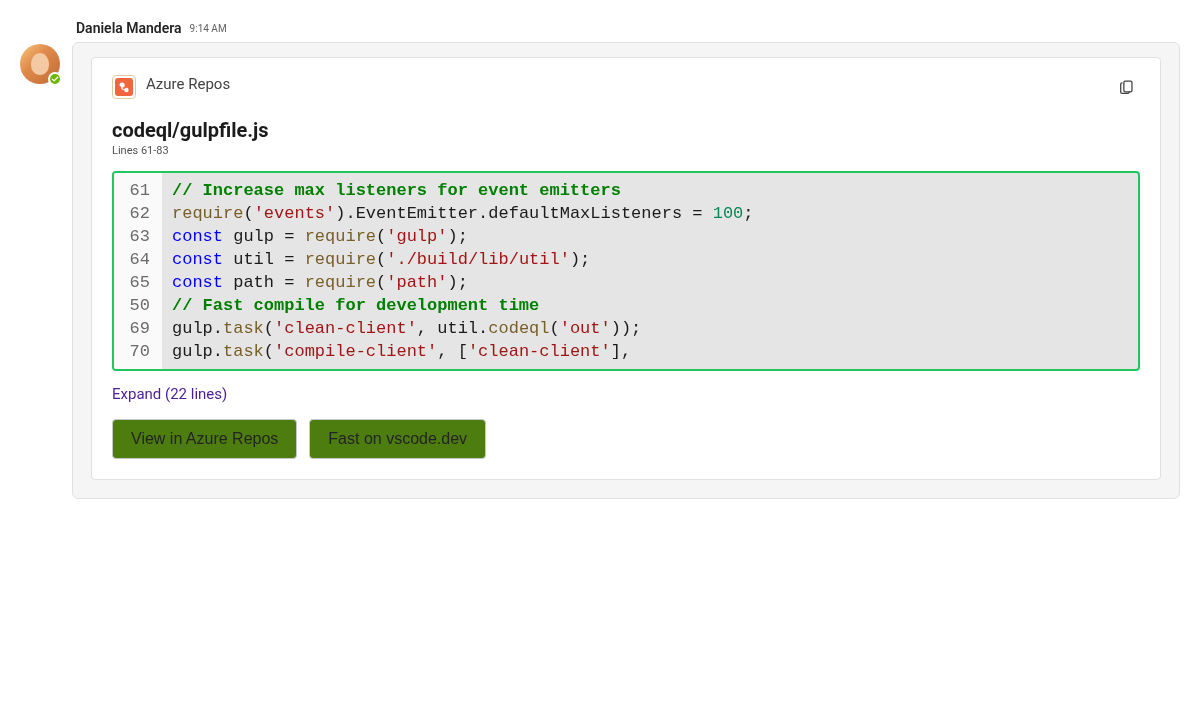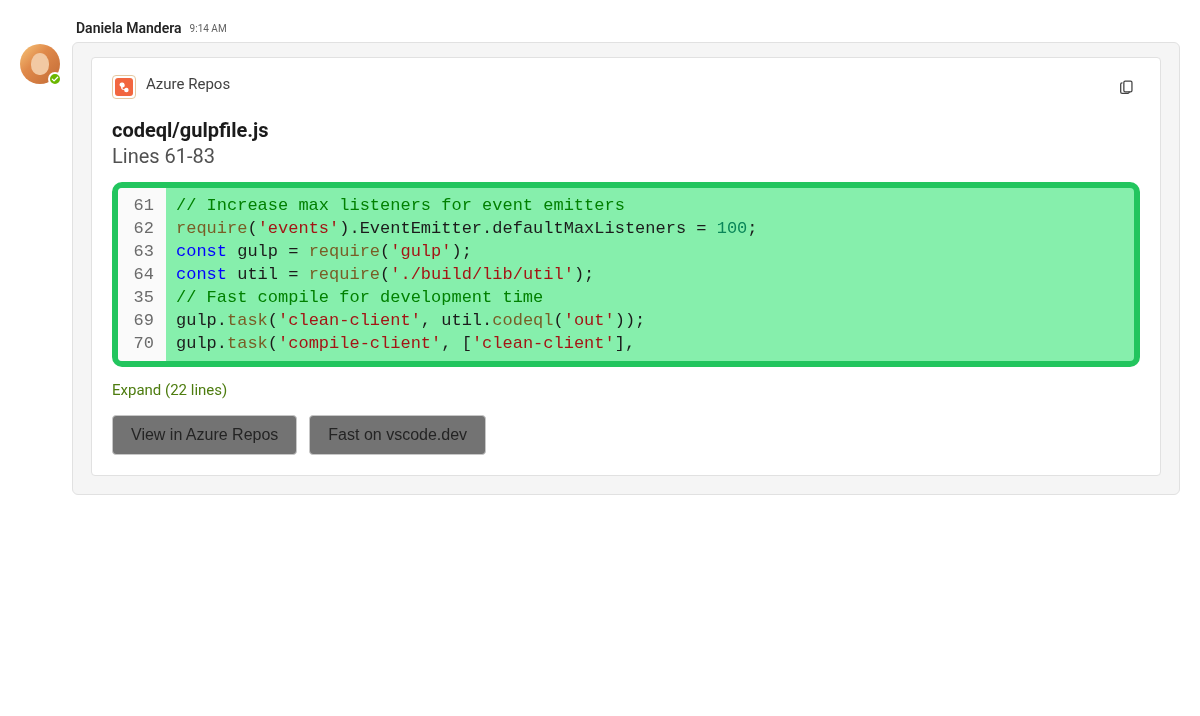--- a/index.html
+++ b/index.html
@@ -94,25 +94,25 @@
   }
   .app-icon-inner svg{width:12px;height:12px;}
   .app-name { font-size: 15px; color: #424242; }
   .copy-btn {
     width: 26px; height: 26px;
     display:flex;align-items:center;justify-content:center;
     background:transparent;border:none;cursor:pointer;color:#424242;
     border-radius:3px;
   }
   .file-title { font-size: 20px; font-weight: 700; color: #1b1b1b; margin-bottom: 2px; }
-  .lines-sub { font-size: 20px; color: #515151; margin-bottom: 14px; }
+  .lines-sub { font-size: 11px; color: #515151; margin-bottom: 14px; }
   .code-block {
-    border: 6px solid #22c55e;
-    border-radius: 10px;
-    background: #86efac;
+    border: 2px solid #22c55e;
+    border-radius: 4px;
+    background: #e5e5e5;
     overflow: hidden;
   }
   .code-row { display: flex; }
   .ln {
     width: 48px;
     text-align: right;
     padding: 2px 12px 2px 0;
     color: #6b6b6b;
     font-family: "SFMono-Regular", Consolas, "Liberation Mono", Menlo, monospace;
     font-size: 17px;
@@ -122,39 +122,39 @@
   .code {
     flex: 1;
     padding: 2px 8px 2px 10px;
     font-family: "SFMono-Regular", Consolas, "Liberation Mono", Menlo, monospace;
     font-size: 17px;
     white-space: pre;
     color: #1b1b1b;
   }
   .code-row:first-child .ln, .code-row:first-child .code{padding-top:8px;}
   .code-row:last-child .ln, .code-row:last-child .code{padding-bottom:8px;}
-  .tok-comment { color: #008000; }
+  .tok-comment { color: #008000; font-weight: bold; }
   .tok-string  { color: #a31515; }
   .tok-keyword { color: #0000ff; }
   .tok-number  { color: #098658; }
   .tok-method  { color: #795e26; }
   .expand-link {
     display:inline-block;
     margin-top: 14px;
     font-size: 15px;
-    color: #4d7c0f;
+    color: #4c1d95;
     cursor: pointer;
   }
   .card-actions {
     margin-top: 16px;
     display: flex;
     gap: 12px;
   }
   .action-btn {
-    background: #737373;
+    background: #4d7c0f;
     border: 1px solid #c7c7c7;
     border-radius: 4px;
     padding: 10px 18px;
     font-size: 16px;
     color: #242424;
     cursor: pointer;
   }
 </style>
 </head>
 <body>
@@ -211,21 +211,25 @@
             </div>
             <div class="code-row">
               <div class="ln">63</div>
               <div class="code"><span class="tok-keyword">const</span><span> gulp = </span><span class="tok-method">require</span><span>(</span><span class="tok-string">'gulp'</span><span>);</span></div>
             </div>
             <div class="code-row">
               <div class="ln">64</div>
               <div class="code"><span class="tok-keyword">const</span><span> util = </span><span class="tok-method">require</span><span>(</span><span class="tok-string">'./build/lib/util'</span><span>);</span></div>
             </div>
             <div class="code-row">
-              <div class="ln">35</div>
+              <div class="ln">65</div>
+              <div class="code"><span class="tok-keyword">const</span><span> path = </span><span class="tok-method">require</span><span>(</span><span class="tok-string">'path'</span><span>);</span></div>
+            </div>
+            <div class="code-row">
+              <div class="ln">50</div>
               <div class="code"><span class="tok-comment">// Fast compile for development time</span></div>
             </div>
             <div class="code-row">
               <div class="ln">69</div>
               <div class="code"><span>gulp.</span><span class="tok-method">task</span><span>(</span><span class="tok-string">'clean-client'</span><span>, util.</span><span class="tok-method">codeql</span><span>(</span><span class="tok-string">'out'</span><span>));</span></div>
             </div>
             <div class="code-row">
               <div class="ln">70</div>
               <div class="code"><span>gulp.</span><span class="tok-method">task</span><span>(</span><span class="tok-string">'compile-client'</span><span>, [</span><span class="tok-string">'clean-client'</span><span>],</span></div>
             </div>

